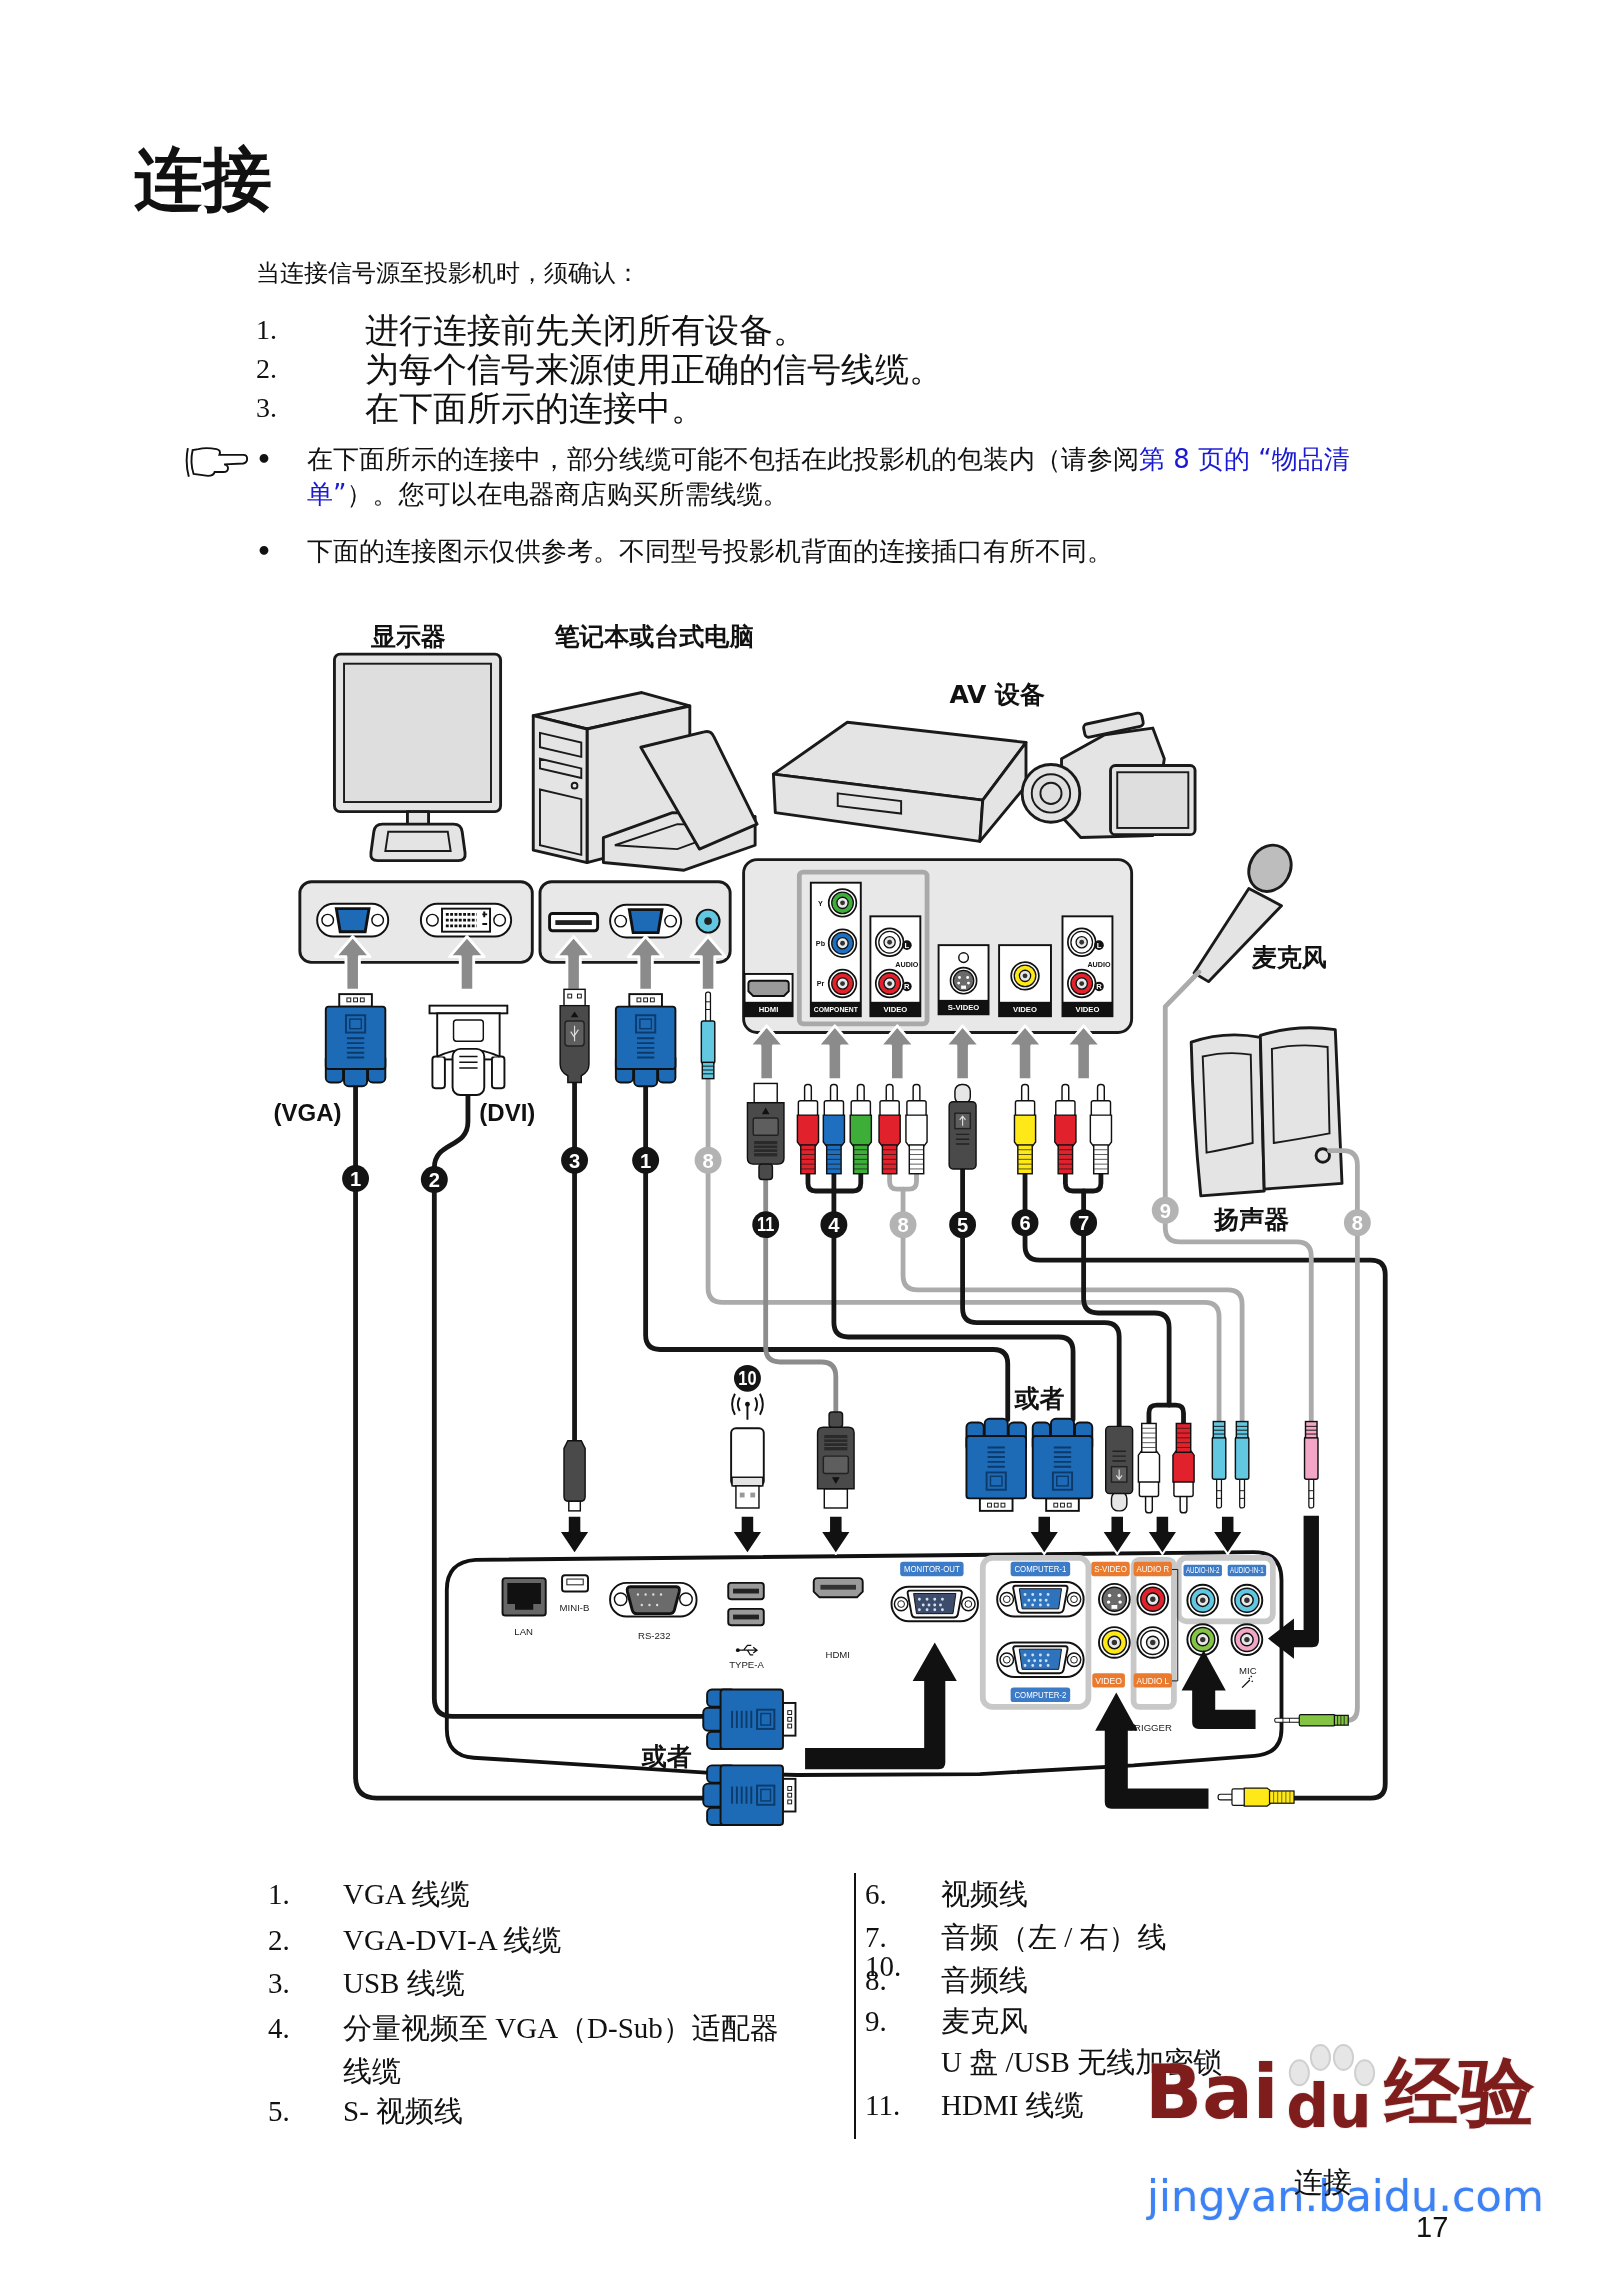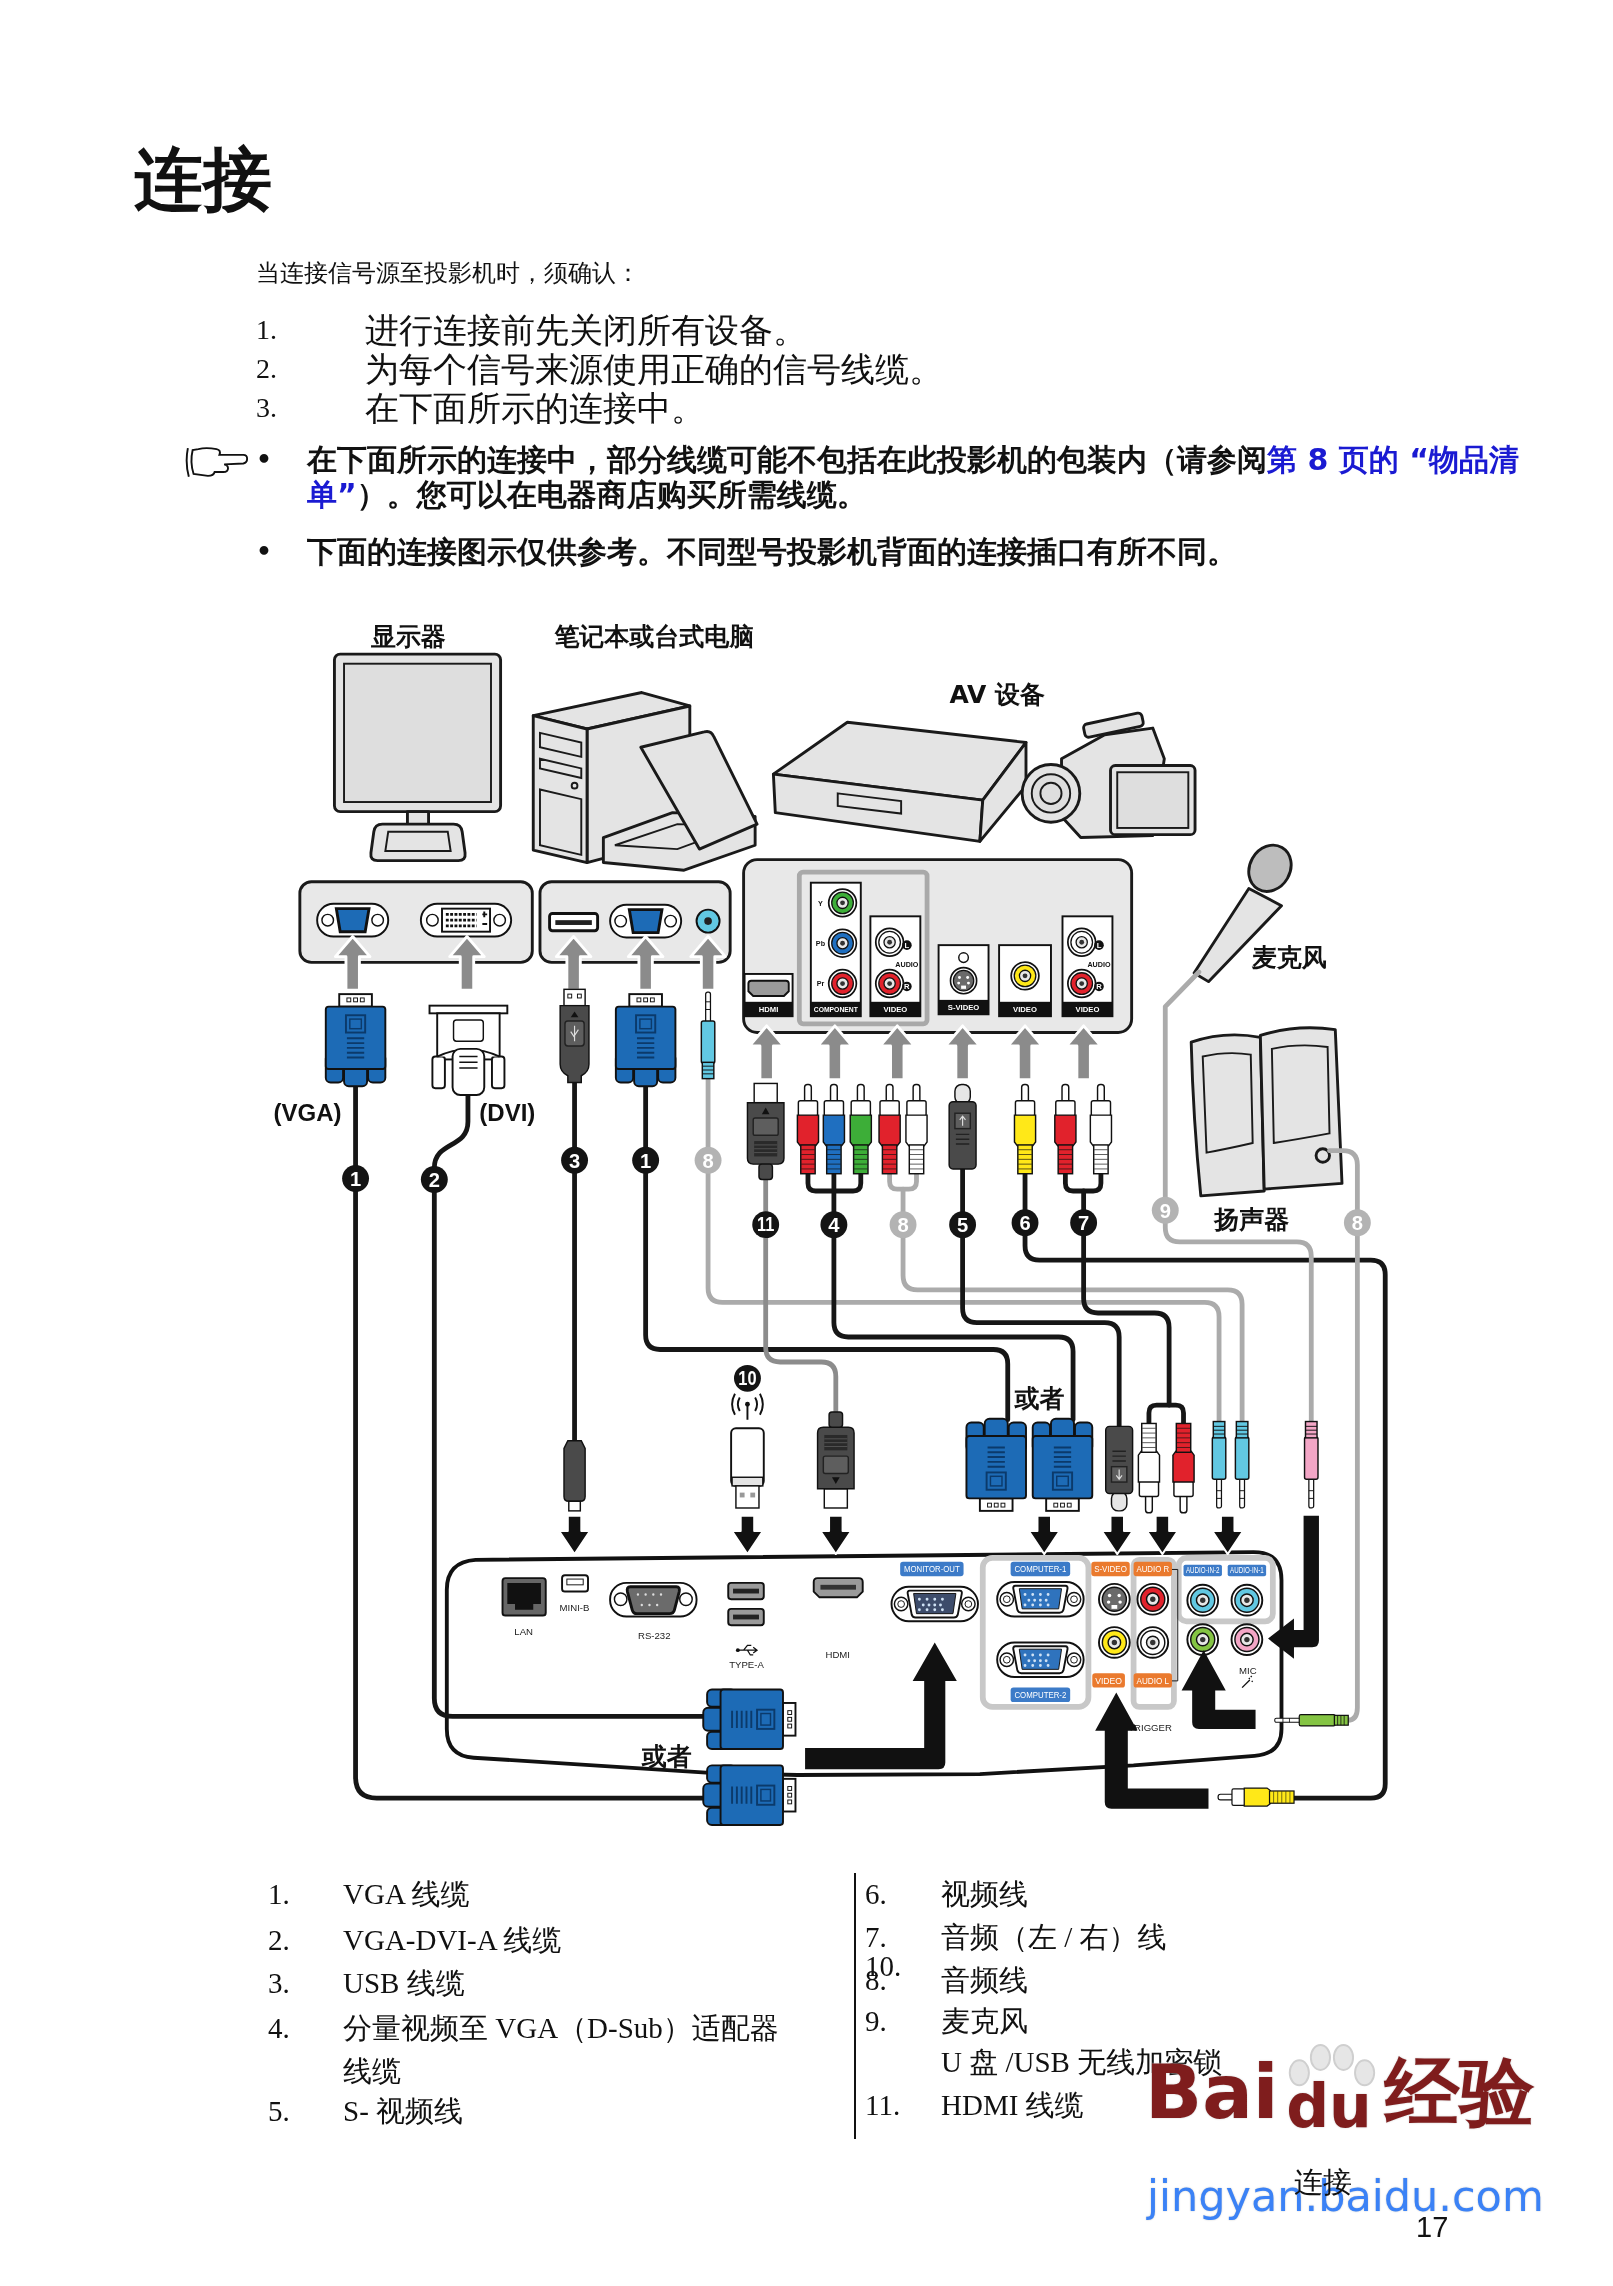--- a/index.html
+++ b/index.html
@@ -2,21 +2,21 @@
 <html style="--link: #1a1ad2; --cable_black: #161616; --cable_gray: #ababab; --cable_hdmi: #8c8c8c; --arrow_gray: #8b8b8b; --badge_gray: #b3b3b3; --vga_blue: #1d6bb6; --label_blue: #3c7bc8; --label_orange: #ea7a2e; --rca_red: #e1222c; --rca_green: #3dae38; --rca_blue: #1f6fc0; --rca_yellow: #ffe818; --rca_white: #ffffff; --jack_cyan: #62c8e2; --jack_pink: #f3a6c6; --jack_green: #84c443;"><head>
 <meta charset="utf-8">
 <style>
   html,body{margin:0;padding:0;background:#fff;}
   body{width:1614px;height:2286px;position:relative;overflow:hidden;color:#111;font-family:"DejaVu Sans",sans-serif;}
   .abs{position:absolute;white-space:nowrap;}
   .title{left:134px;top:136px;font-size:69px;font-weight:bold;line-height:86px;}
   .intro{left:256px;top:254px;font-size:24px;line-height:38px;}
   .step-num{font-family:"Liberation Serif",serif;font-size:28px;line-height:38px;}
   .step-text{font-size:34px;line-height:38px;margin-left:32px;}
-  .note{font-size:30px;font-weight:bold;line-height:35px;}
+  .note{font-size:26px;font-weight:normal;line-height:35px;}
   .bullet{font-size:25px;font-weight:bold;line-height:35px;}
   .link{color:var(--link,#1a1ad2);cursor:pointer;text-decoration:none;}
   .lg{font-family:"Liberation Serif","DejaVu Serif",serif;font-size:29px;line-height:43px;}
   .lg-wrap{white-space:normal;width:442px;}
   .divider{position:absolute;left:854px;top:1873px;width:1.9px;height:266px;background:#111;}
   .footer{font-size:29px;line-height:35px;}
   .footer-num{font-family:"Liberation Sans",sans-serif;font-size:29px;line-height:35px;margin-top:48px;}
   .wm{position:absolute;left:1145px;top:2044px;display:flex;align-items:flex-end;color:#7f1d1d;font-family:"DejaVu Sans",sans-serif;font-weight:bold;font-size:75px;line-height:96px;text-shadow:0 0 1.9px #c9c9c9;white-space:nowrap;}
   .wm-url{position:absolute;left:1147px;top:2169px;color:#3b82f6;font-family:"DejaVu Sans",sans-serif;font-size:43px;line-height:54px;text-shadow:0 0 1.9px #c9c9c9;white-space:nowrap;}
   .paw{position:relative;width:106px;height:96px;}

